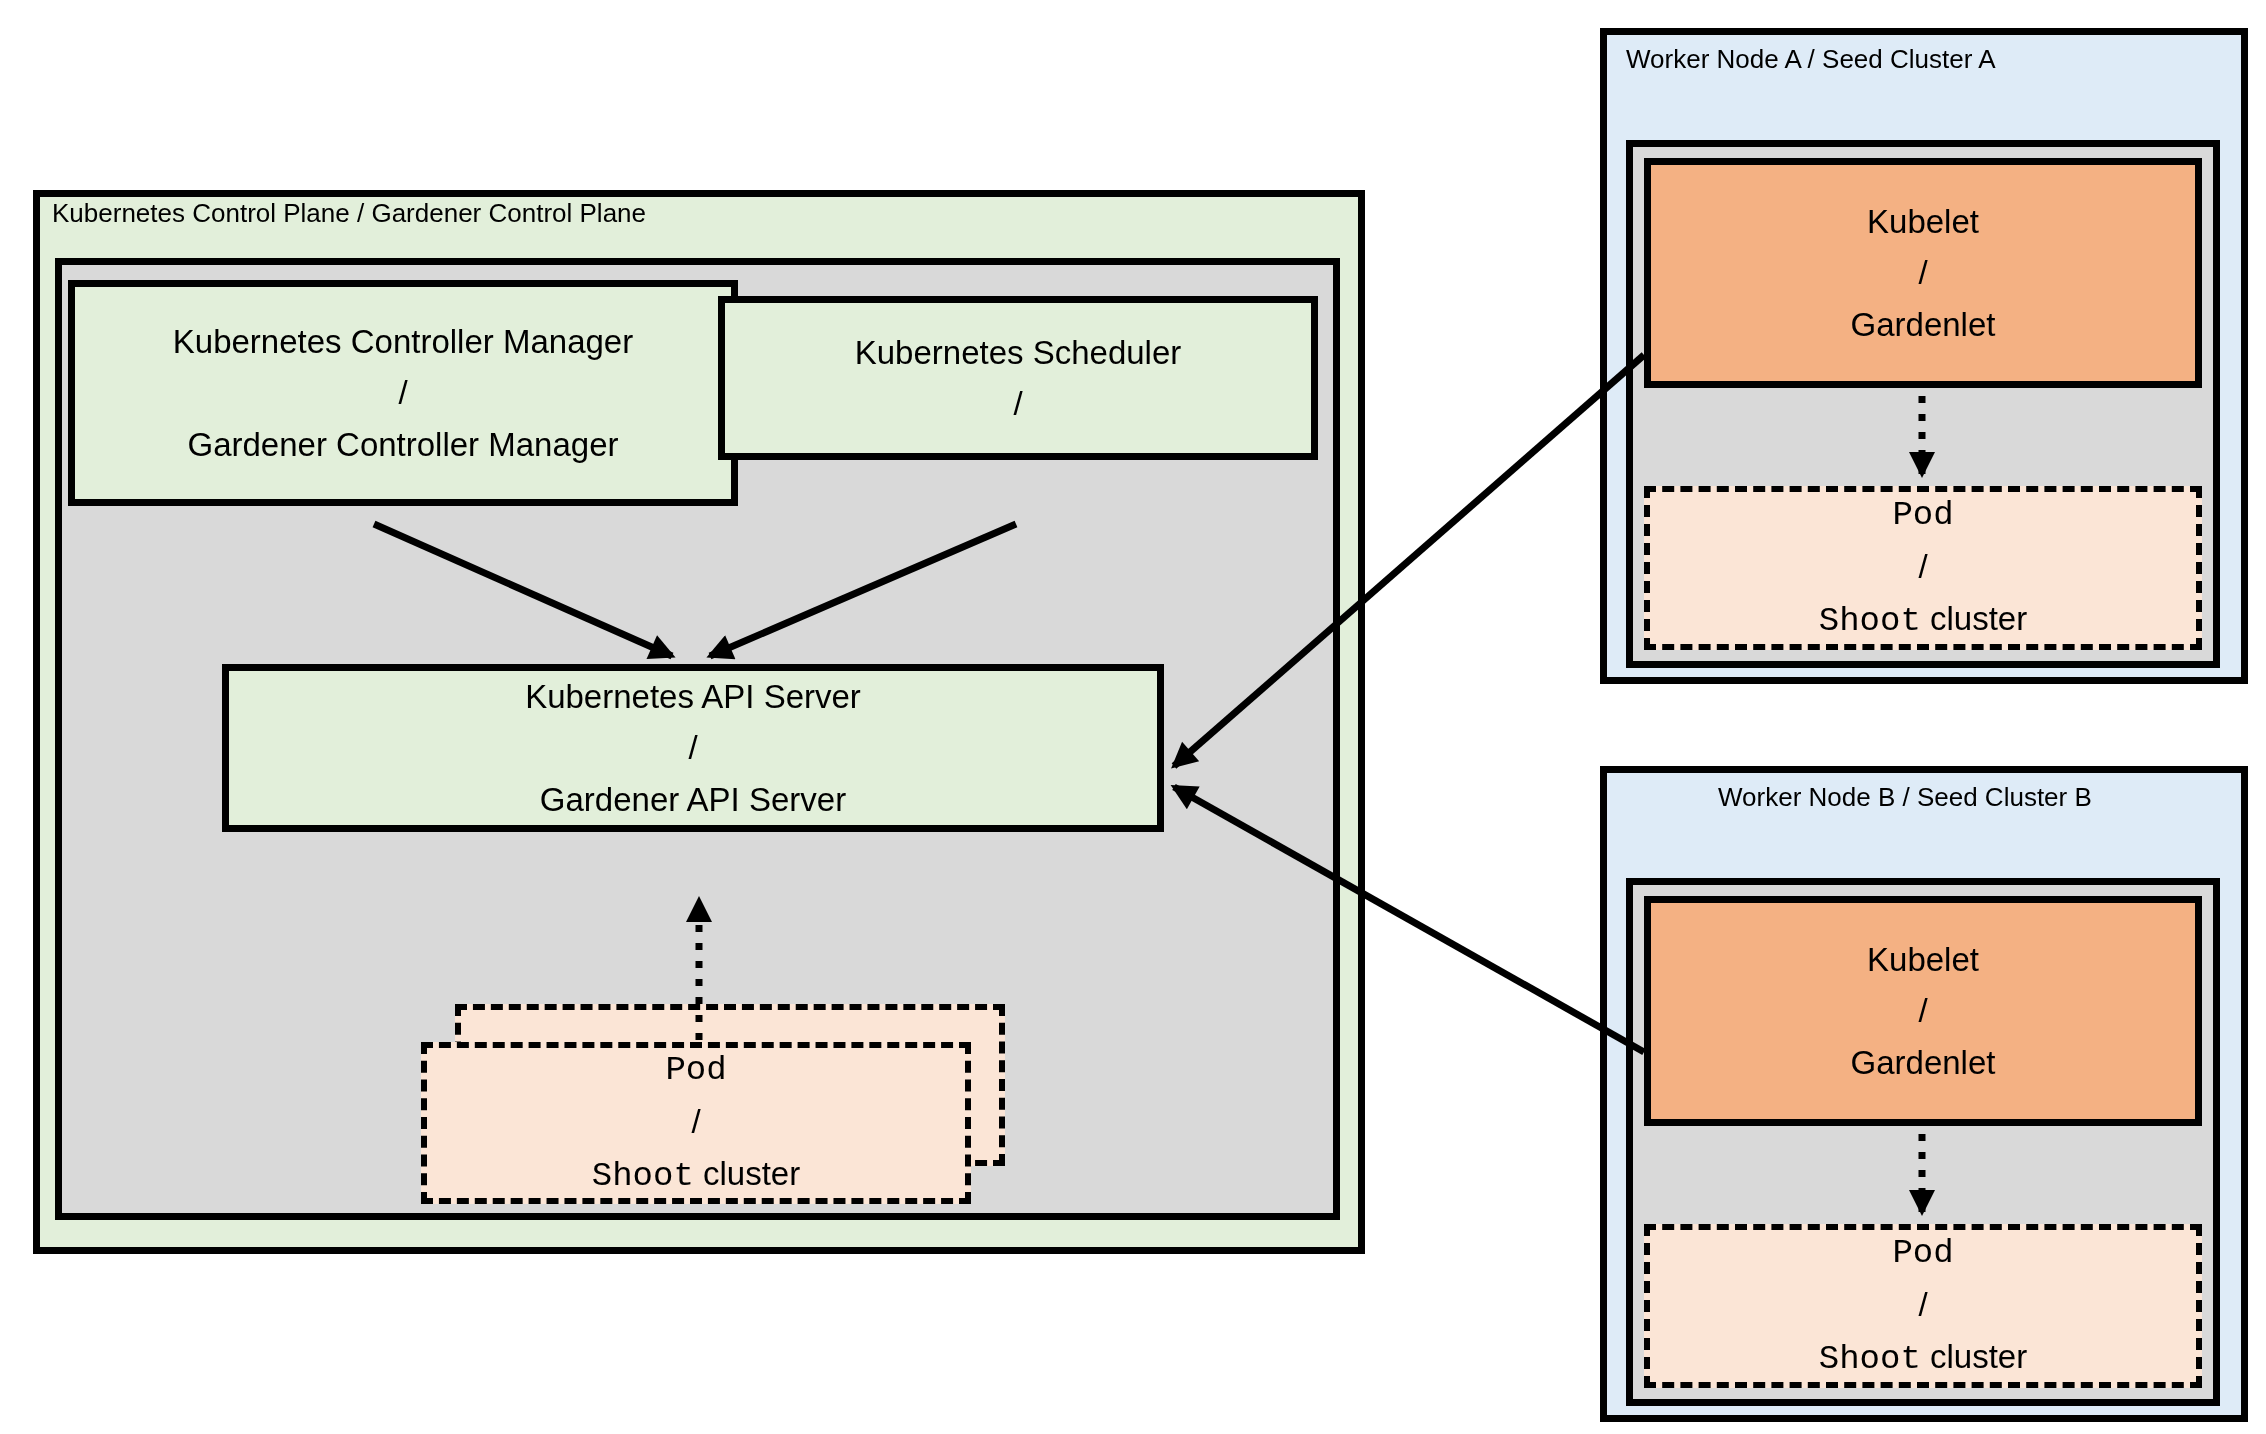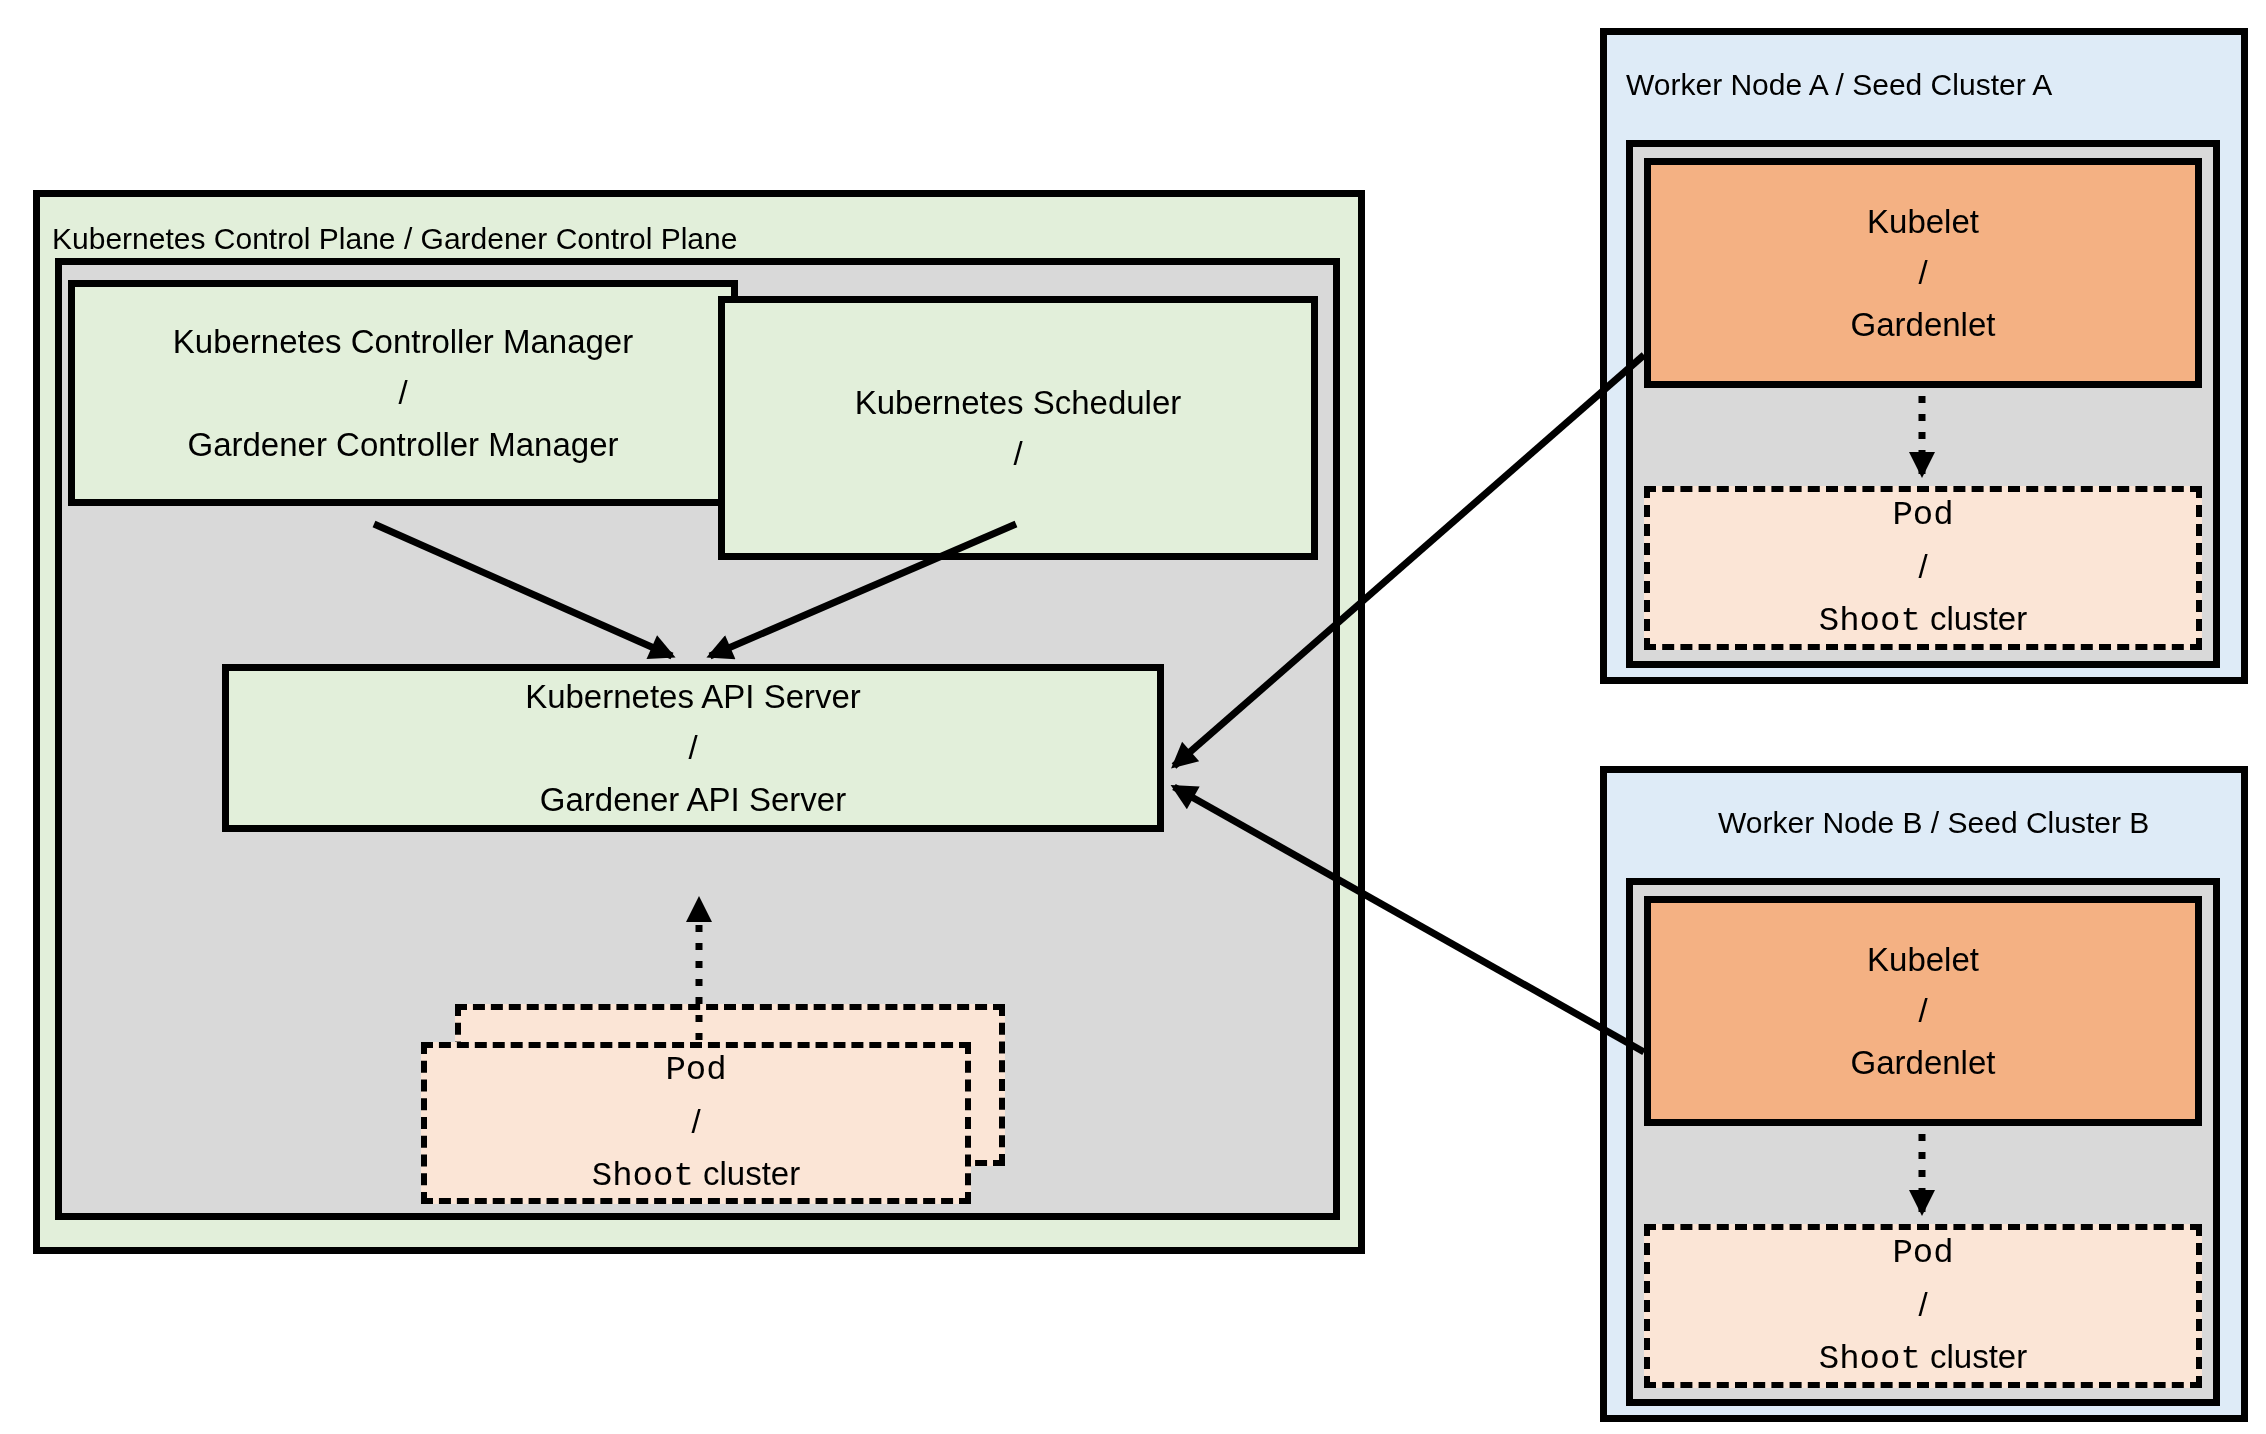--- a/index.html
+++ b/index.html
@@ -12,28 +12,28 @@
     font-family:"Liberation Sans", sans-serif; color:#000;
     overflow:hidden;
   }
   .box{position:absolute; box-sizing:border-box;}
   .solid{border:7px solid var(--line);}
   .dashedbox{border:6px dashed var(--line); background:var(--peach);}
   .center{display:flex; flex-direction:column; align-items:center; justify-content:center; text-align:center;}
   .lbl{font-size:33px; line-height:1.55;}
   .mono{font-family:"Liberation Mono","DejaVu Sans Mono",monospace; font-size:34px;}
   .bold{font-weight:normal;}
-  .title{position:absolute; font-size:30px; white-space:nowrap;margin-top:24px;}
+  .title{position:absolute; font-size:26px; white-space:nowrap;}
 
   
   #cp-outer{left:33px; top:190px; width:1332px; height:1064px; background:var(--green);}
   #cp-title{left:52px; top:198px;}
   #cp-gray{left:55px; top:258px; width:1285px; height:962px; background:var(--gray);}
   #kcm-box{left:68px; top:280px; width:670px; height:226px; background:var(--green);}
-  #sched-box{left:718px; top:296px; width:600px; height:264px; background:var(--green);}
+  #sched-box{left:718px; top:296px; width:600px; height:164px; background:var(--green);}
   #api-box{left:222px; top:664px; width:942px; height:168px; background:var(--green);}
   #pod-back{left:455px; top:1004px; width:550px; height:162px;}
   #pod-front{left:421px; top:1042px; width:550px; height:162px;}
 
   
   #wa-outer{left:1600px; top:28px; width:648px; height:656px; background:var(--blue);}
   #wa-title{left:1626px; top:44px;}
   #wa-gray{left:1626px; top:140px; width:594px; height:528px; background:var(--gray);}
   #wa-orange{left:1644px; top:158px; width:558px; height:230px; background:var(--orange);}
   #wa-pod{left:1644px; top:486px; width:558px; height:164px;}

